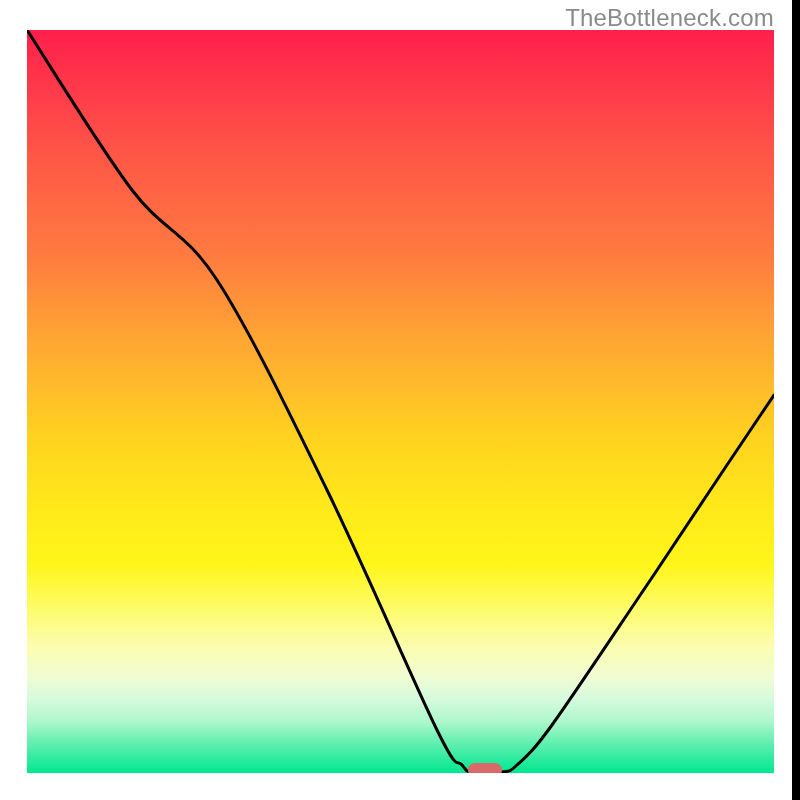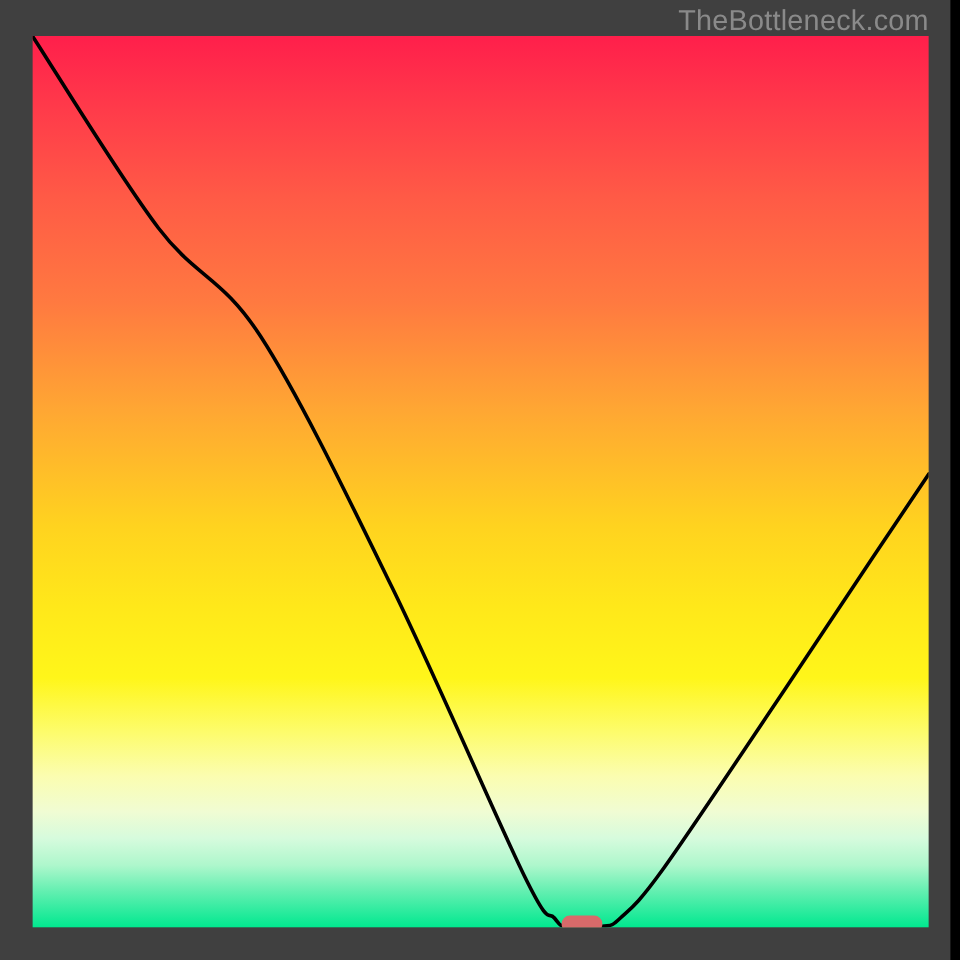--- a/index.html
+++ b/index.html
@@ -7,21 +7,21 @@
     padding: 0;
     width: 800px;
     height: 800px;
     background: #000;
     overflow: hidden;
   }
   .frame {
     position: relative;
     width: 792px;
     height: 800px;
-    background: #404040;
+    background: #ffffff;
   }
   .watermark {
     position: absolute;
     top: 4px;
     right: 18px;
     font-family: Arial, Helvetica, sans-serif;
     font-size: 24px;
     font-weight: 500;
     color: #8a8a8a;
     letter-spacing: 0.2px;

